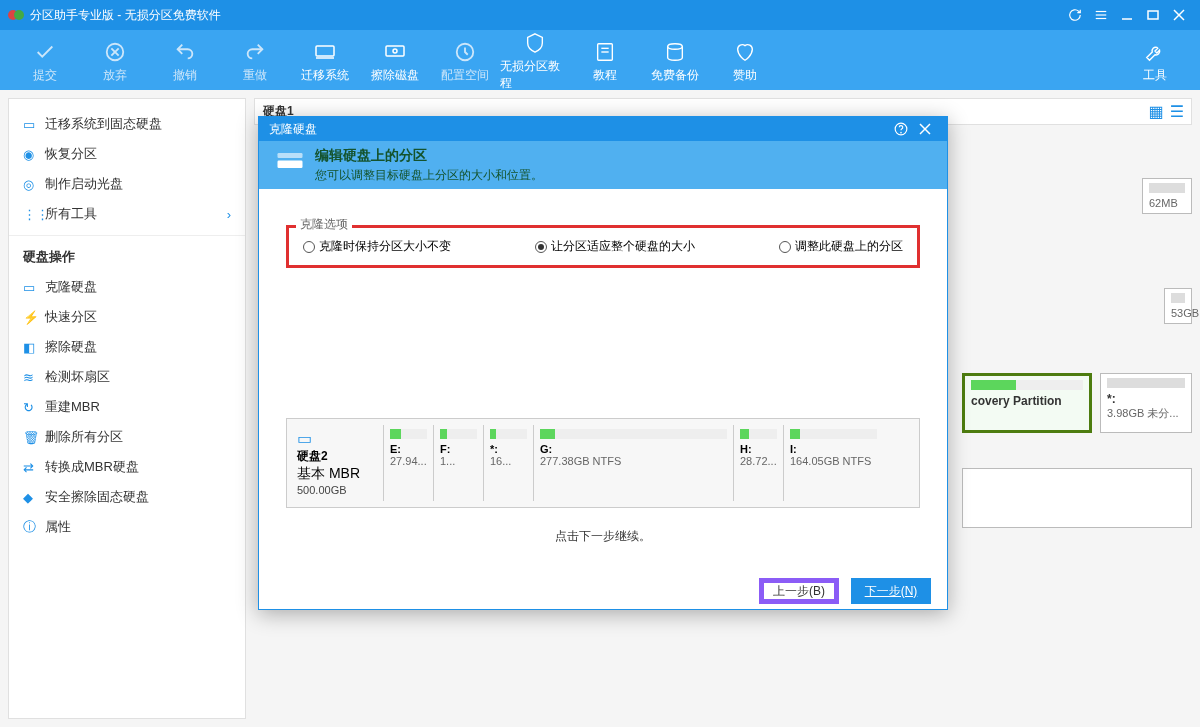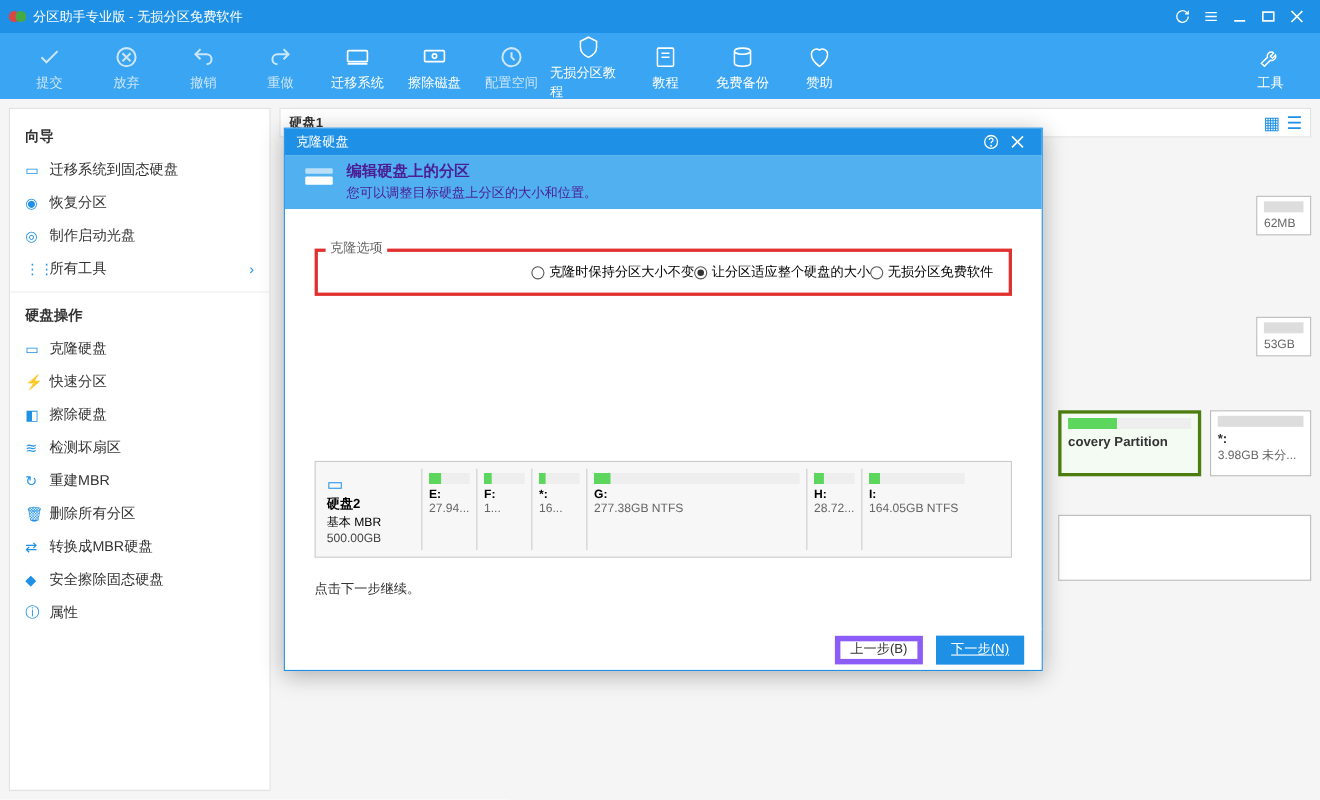--- a/index.html
+++ b/index.html
@@ -27,42 +27,42 @@
 .bgpart.green { border: 3px solid #4d7c0f; background: #f3fbf3; }
 .bgpart .bar { height: 10px; background: #ddd; margin-bottom: 4px; }
 .bgpart .bar.g { background: linear-gradient(to right, #5cd65c 40%, #eee 40%); }
 .bgpart .lbl { font-weight: bold; color: #333; }
 .bgpart .sub { color: #666; font-size: 11px; }
 
 .dialog { position: absolute; left: 258px; top: 116px; width: 690px; height: 494px; background: #fff; border: 1px solid #1E90E6; box-shadow: 0 4px 20px rgba(0,0,0,0.3); display: flex; flex-direction: column; }
 .dlg-title { height: 30px; background: #1E90E6; color: #fff; display: flex; align-items: center; padding: 0 10px; font-size: 12px; }
 .dlg-title .sp { flex: 1; }
 .dlg-title .dbtn { width: 24px; display: flex; justify-content: center; cursor: pointer; }
-.dlg-header { height: 60px; background: #50B0F0; color: #4c1d95; display: flex; align-items: center; padding: 0 16px; }
+.dlg-header { height: 60px; background: #50B0F0; color: #14532d; display: flex; align-items: center; padding: 0 16px; }
 .dlg-header .hicon { width: 40px; }
 .dlg-header .htitle { font-size: 14px; font-weight: bold; }
 .dlg-header .hsub { font-size: 12px; margin-top: 2px; }
 .dlg-body { flex: 1; padding: 27px; position: relative; }
 .fieldset-label { font-size: 12px; color: #666; margin-left: 10px; margin-bottom: -8px; background: #fff; padding: 0 4px; width: fit-content; position: relative; z-index: 2; }
-.redbox { border: 3px solid #E03030; padding: 10px 14px; display: flex; justify-content: flex-end; align-items: center; font-size: 12px; }
+.redbox { border: 3px solid #E03030; padding: 10px 14px; display: flex; justify-content: space-between; align-items: center; font-size: 12px; }
 .radio { display: flex; align-items: center; gap: 4px; }
 .radio .circ { width: 12px; height: 12px; border: 1px solid #555; border-radius: 50%; display: flex; align-items: center; justify-content: center; }
 .radio.sel .circ::after { content: ''; width: 6px; height: 6px; background: #333; border-radius: 50%; }
 .diskpanel { margin-top: 150px; border: 1px solid #ccc; background: #f7f7f7; display: flex; padding: 6px; }
 .diskinfo { width: 90px; padding: 4px; font-size: 12px; }
 .diskinfo .dicon { color: #1E90E6; font-size: 16px; }
 .diskinfo .dname { font-weight: bold; }
-.diskinfo .dtype { font-size: 11px; }
+.diskinfo .dtype { font-size: 14px; }
 .diskinfo .dsize { font-size: 11px; color: #444; }
 .partcol { border-left: 1px solid #ccc; padding: 4px 6px; font-size: 11px; min-width: 40px; }
 .partcol .pbar { height: 10px; background: #eee; margin-bottom: 4px; position: relative; }
 .partcol .pbar .fill { position: absolute; left: 0; top: 0; bottom: 0; background: #5cd65c; }
 .partcol .pdrv { font-weight: bold; }
 .partcol .psz { color: #666; }
-.hint { margin-top: 20px; font-size: 12px; color: #333; }
+.hint { margin-top: 20px; font-size: 12px; color: #333; text-align: center; }
 .dlg-footer { height: 46px; border-top: 1px solid #fff; display: flex; align-items: center; justify-content: flex-end; padding: 0 16px; gap: 12px; }
 .btn { min-width: 80px; height: 26px; font-size: 12px; display: flex; align-items: center; justify-content: center; cursor: pointer; }
 .btn.default { border: 5px solid #8b5cf6; background: #fff; color: #333; }
 .btn.primary { background: #1E90E6; color: #fff; border: 1px solid #1E90E6; text-decoration: underline; }
 </style>
 </head>
 <body>
 
 <div class="titlebar">
   <svg class="logo" viewBox="0 0 16 16">
@@ -206,21 +206,20 @@
         <svg width="22" height="22" viewBox="0 0 24 24" fill="none" stroke="currentColor" stroke-width="1.5">
           <path d="M14 7a4 4 0 0 0-5 5l-6 6 3 3 6-6a4 4 0 0 0 5-5l-3 3-2-2 3-3z"></path>
         </svg>
       </span>
       <span>工具</span>
     </div>
 </div>
 
 <div class="main">
   <div class="sidebar">
-    <div class="side-header">向导</div>
     <div class="side-item">
         <span class="sicon">▭</span>
         <span>迁移系统到固态硬盘</span>
       </div>
     <div class="side-item">
         <span class="sicon">◉</span>
         <span>恢复分区</span>
       </div>
     <div class="side-item">
         <span class="sicon">◎</span>
@@ -274,21 +273,21 @@
   <div class="content">
     <div class="diskbar">硬盘1</div>
     <div class="viewicons">
       <span>▦</span>
       <span>☰</span>
     </div>
     <div class="bgpart" style="right:0; top:80px; width:50px;">
         <div class="bar"></div>
         <div class="sub">62MB</div>
       </div>
-    <div class="bgpart" style="right:0; top:190px; width:50px;">
+    <div class="bgpart" style="right:0; top:190px; width:28px;">
         <div class="bar"></div>
         <div class="sub">53GB</div>
       </div>
     <div class="bgpart green" style="right:100px; top:275px; width:130px; height:60px;">
         <div class="bar g"></div>
         <div class="lbl">covery Partition</div>
       </div>
     <div class="bgpart" style="right:0; top:275px; width:92px; height:60px;">
         <div class="bar"></div>
         <div class="lbl">*:</div>
@@ -332,21 +331,21 @@
       <label class="radio">
           <span class="circ"></span>
           <span>克隆时保持分区大小不变</span>
         </label>
       <label class="radio sel">
           <span class="circ"></span>
           <span>让分区适应整个硬盘的大小</span>
         </label>
       <label class="radio">
           <span class="circ"></span>
-          <span>无损分区免费软件</span>
+          <span>调整此硬盘上的分区</span>
         </label>
     </div>
 
     <div class="diskpanel">
       <div class="diskinfo">
         <div class="dicon">▭</div>
         <span class="dname">硬盘2</span><br>
         <span class="dtype"><span>基本</span> <span>MBR</span></span><br>
         <span class="dsize">500.00GB</span>
       </div>

